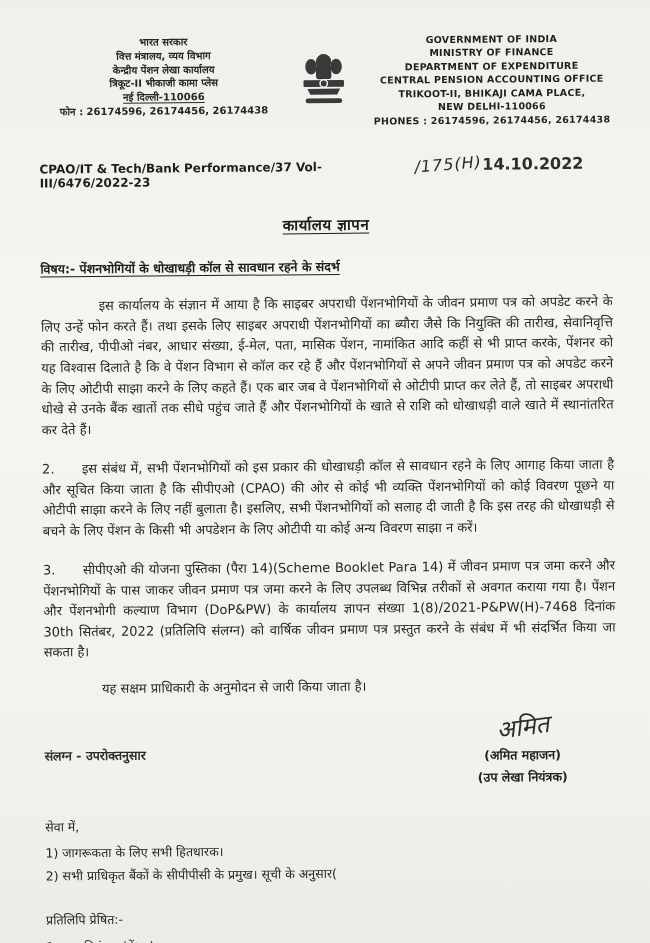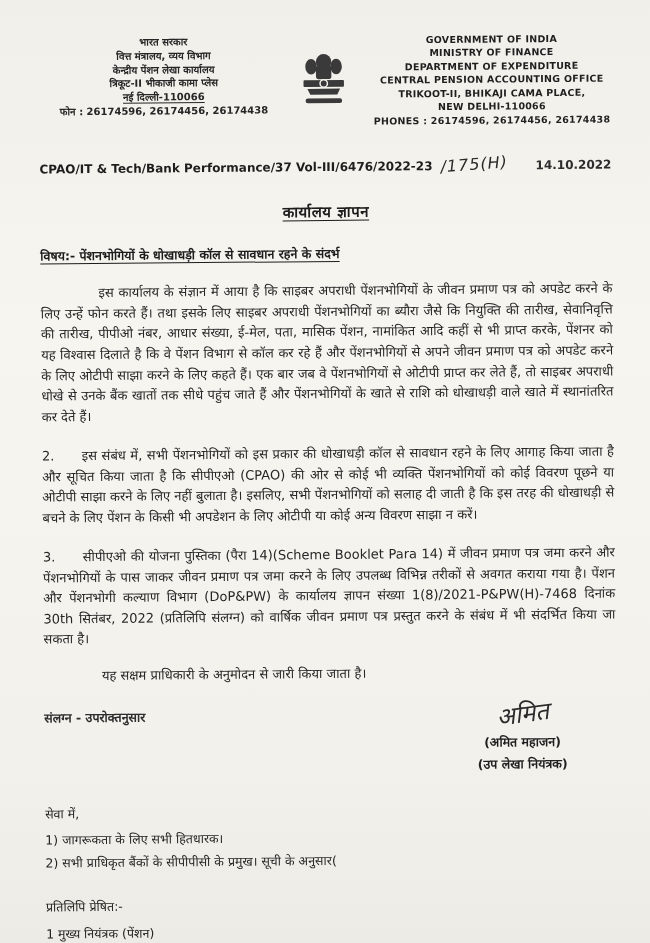--- a/index.html
+++ b/index.html
@@ -30,40 +30,40 @@
     font-weight:bold; font-size:9.5px; line-height:1.42; letter-spacing:.25px; color:#1f1f1f;
   }
   
   .ref-row { display:flex; align-items:baseline; margin-top:28px; }
   .ref-no { font-weight:bold; font-size:12px; color:#1e1e1e; }
   .handwritten {
     font-style:italic; color:#2a2a2a;
     display:inline-block; transform:rotate(-4deg);
   }
   .ref-hand { font-size:16px; margin-left:8px; letter-spacing:1px; }
-  .ref-date { margin-left:auto; font-weight:bold; font-size:12px; }
+  .ref-date { margin-left:auto; margin-right:28px; font-weight:bold; font-size:16px; }
   
   .title {
     text-align:center; font-size:15px; font-weight:bold; color:#1c1c1c;
     text-decoration:underline; text-underline-offset:3px;
     margin-top:26px; letter-spacing:.5px;
   }
   .subject {
     margin-top:24px; font-weight:bold; font-size:12.5px; color:#1d1d1d;
     text-decoration:underline; text-underline-offset:3px;
   }
   
   .para {
     margin-top:19px; font-size:13px; line-height:1.58; text-align:justify; color:#262626;
   }
   .indent { text-indent:58px; }
   .closing { margin-top:16px; }
   
   .sig-row { display:flex; justify-content:space-between; align-items:flex-start; margin-top:14px; }
-  .enclosure { font-weight:bold; font-size:12.5px; margin-top:9px; }
+  .enclosure { font-weight:bold; font-size:12.5px; margin-top:34px; }
   .sig-block { width:180px; text-align:center; margin-right:4px; }
   .sig-scribble { font-size:24px; transform:rotate(-7deg); margin-bottom:2px; }
   .sig-name, .sig-desg { font-weight:bold; font-size:12.5px; line-height:1.7; color:#1f1f1f; }
   
   .to-block { margin-top:24px; font-size:12.5px; line-height:1.9; color:#252525; }
   .copy-block { margin-top:20px; font-size:12.5px; line-height:1.95; color:#252525; }
   .to-heading, .copy-heading { margin-bottom:2px; }
 </style>
 </head>
 <body>

